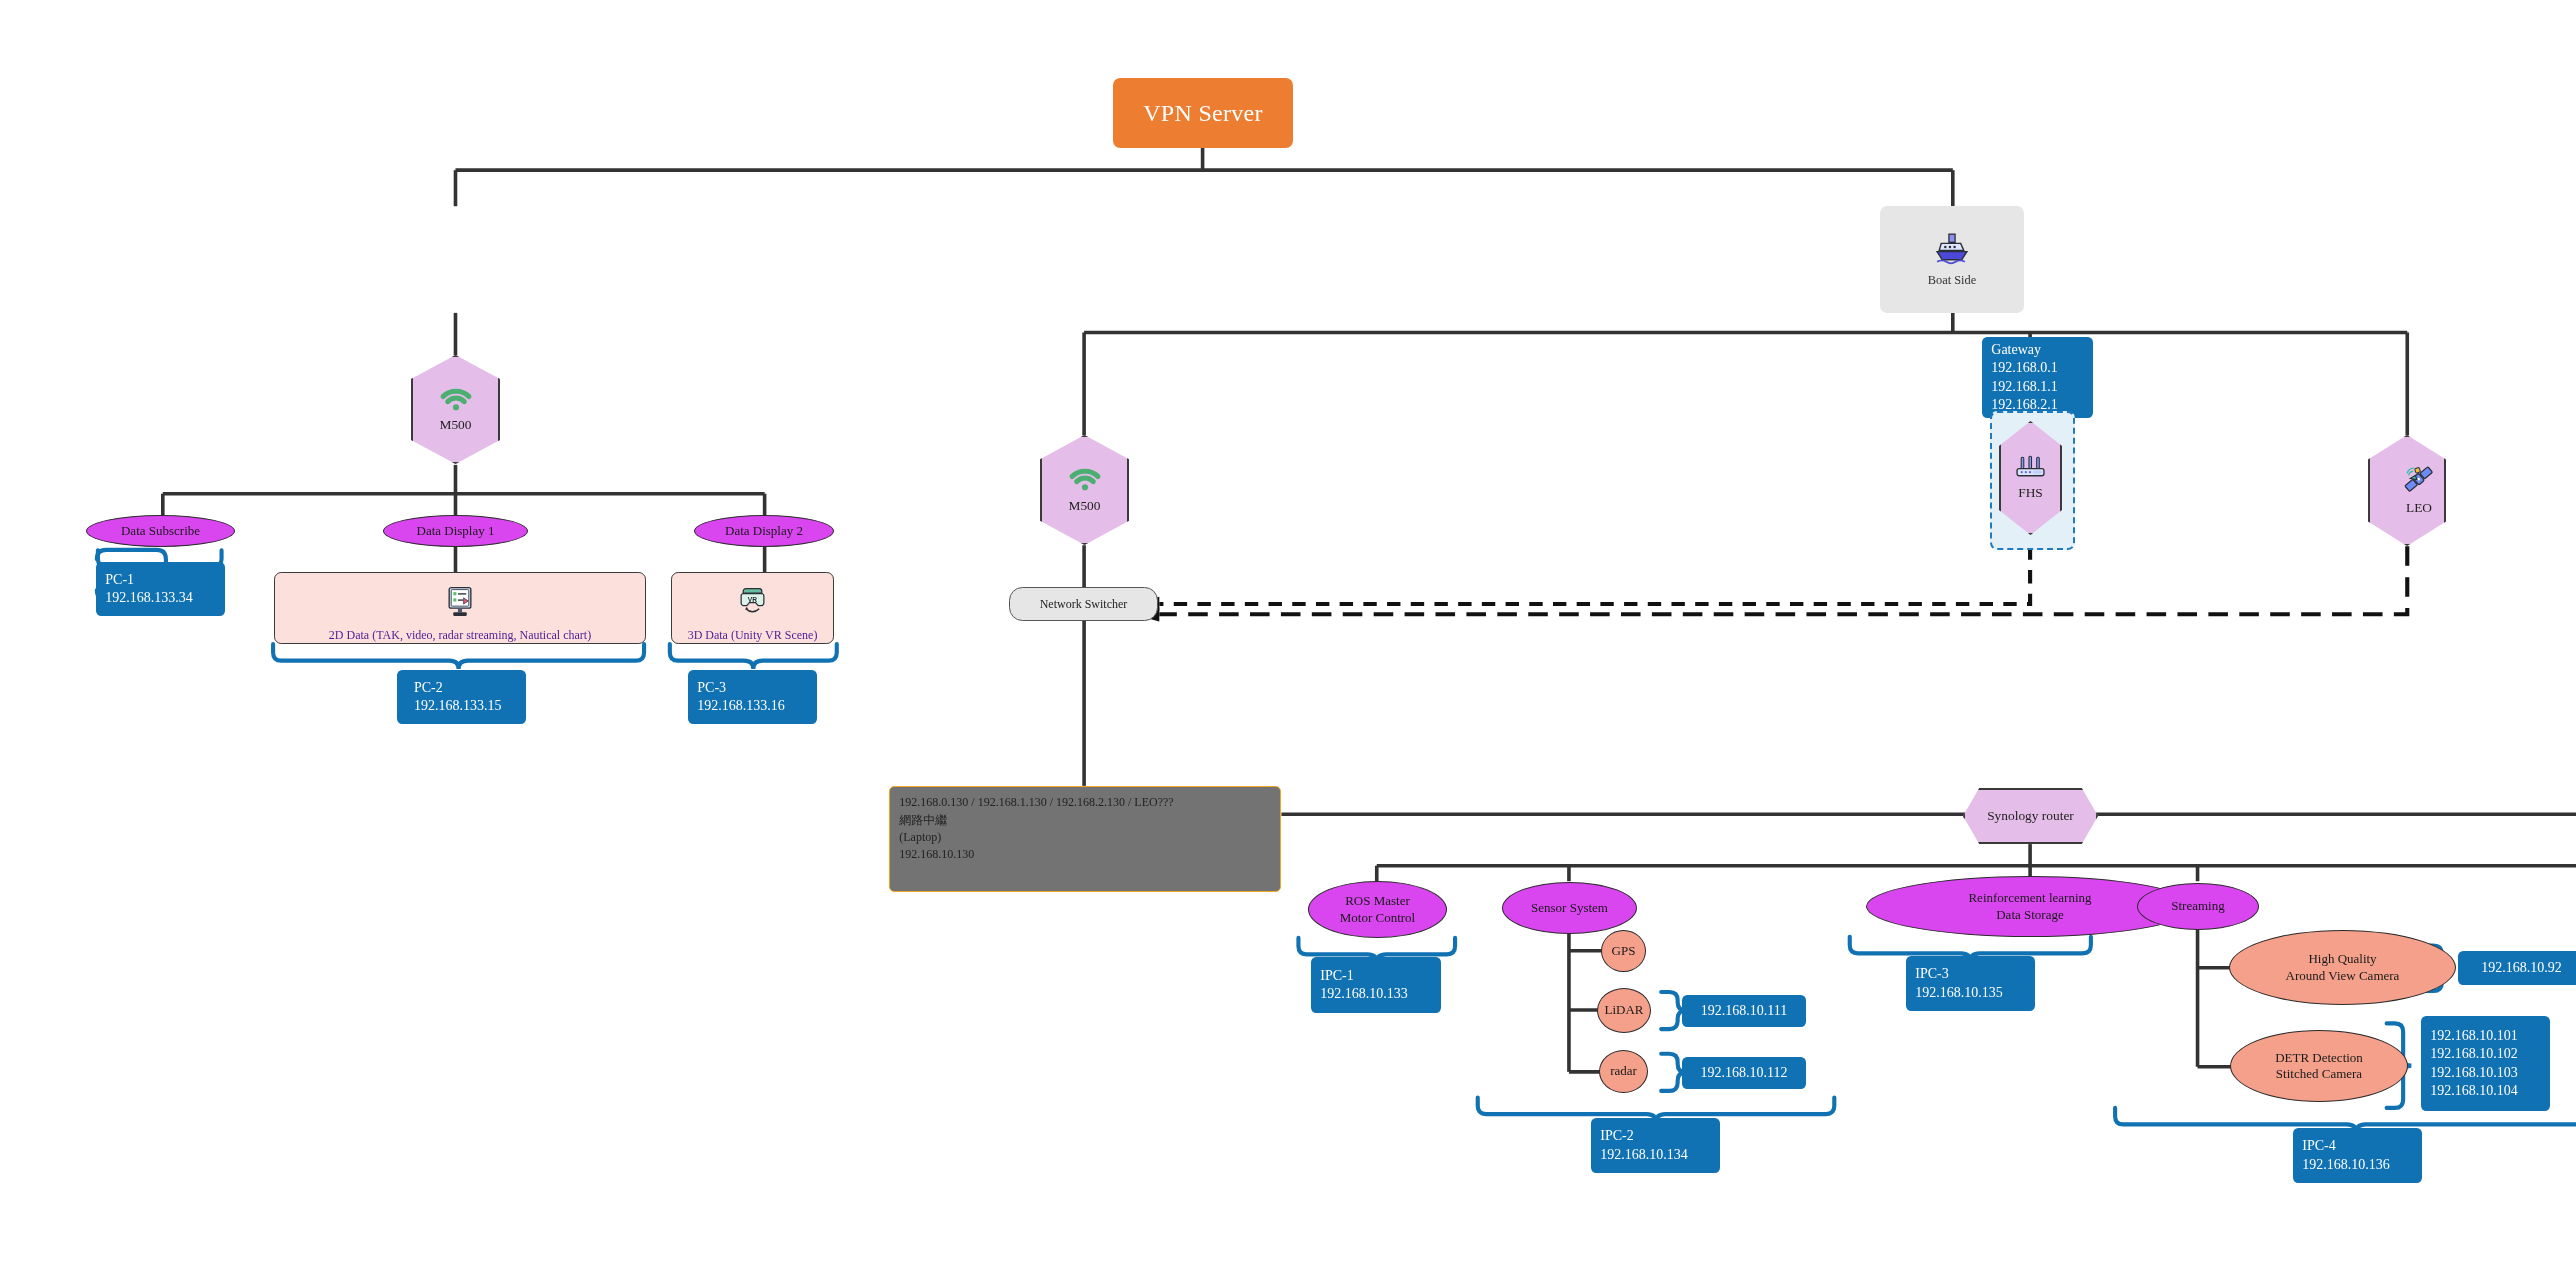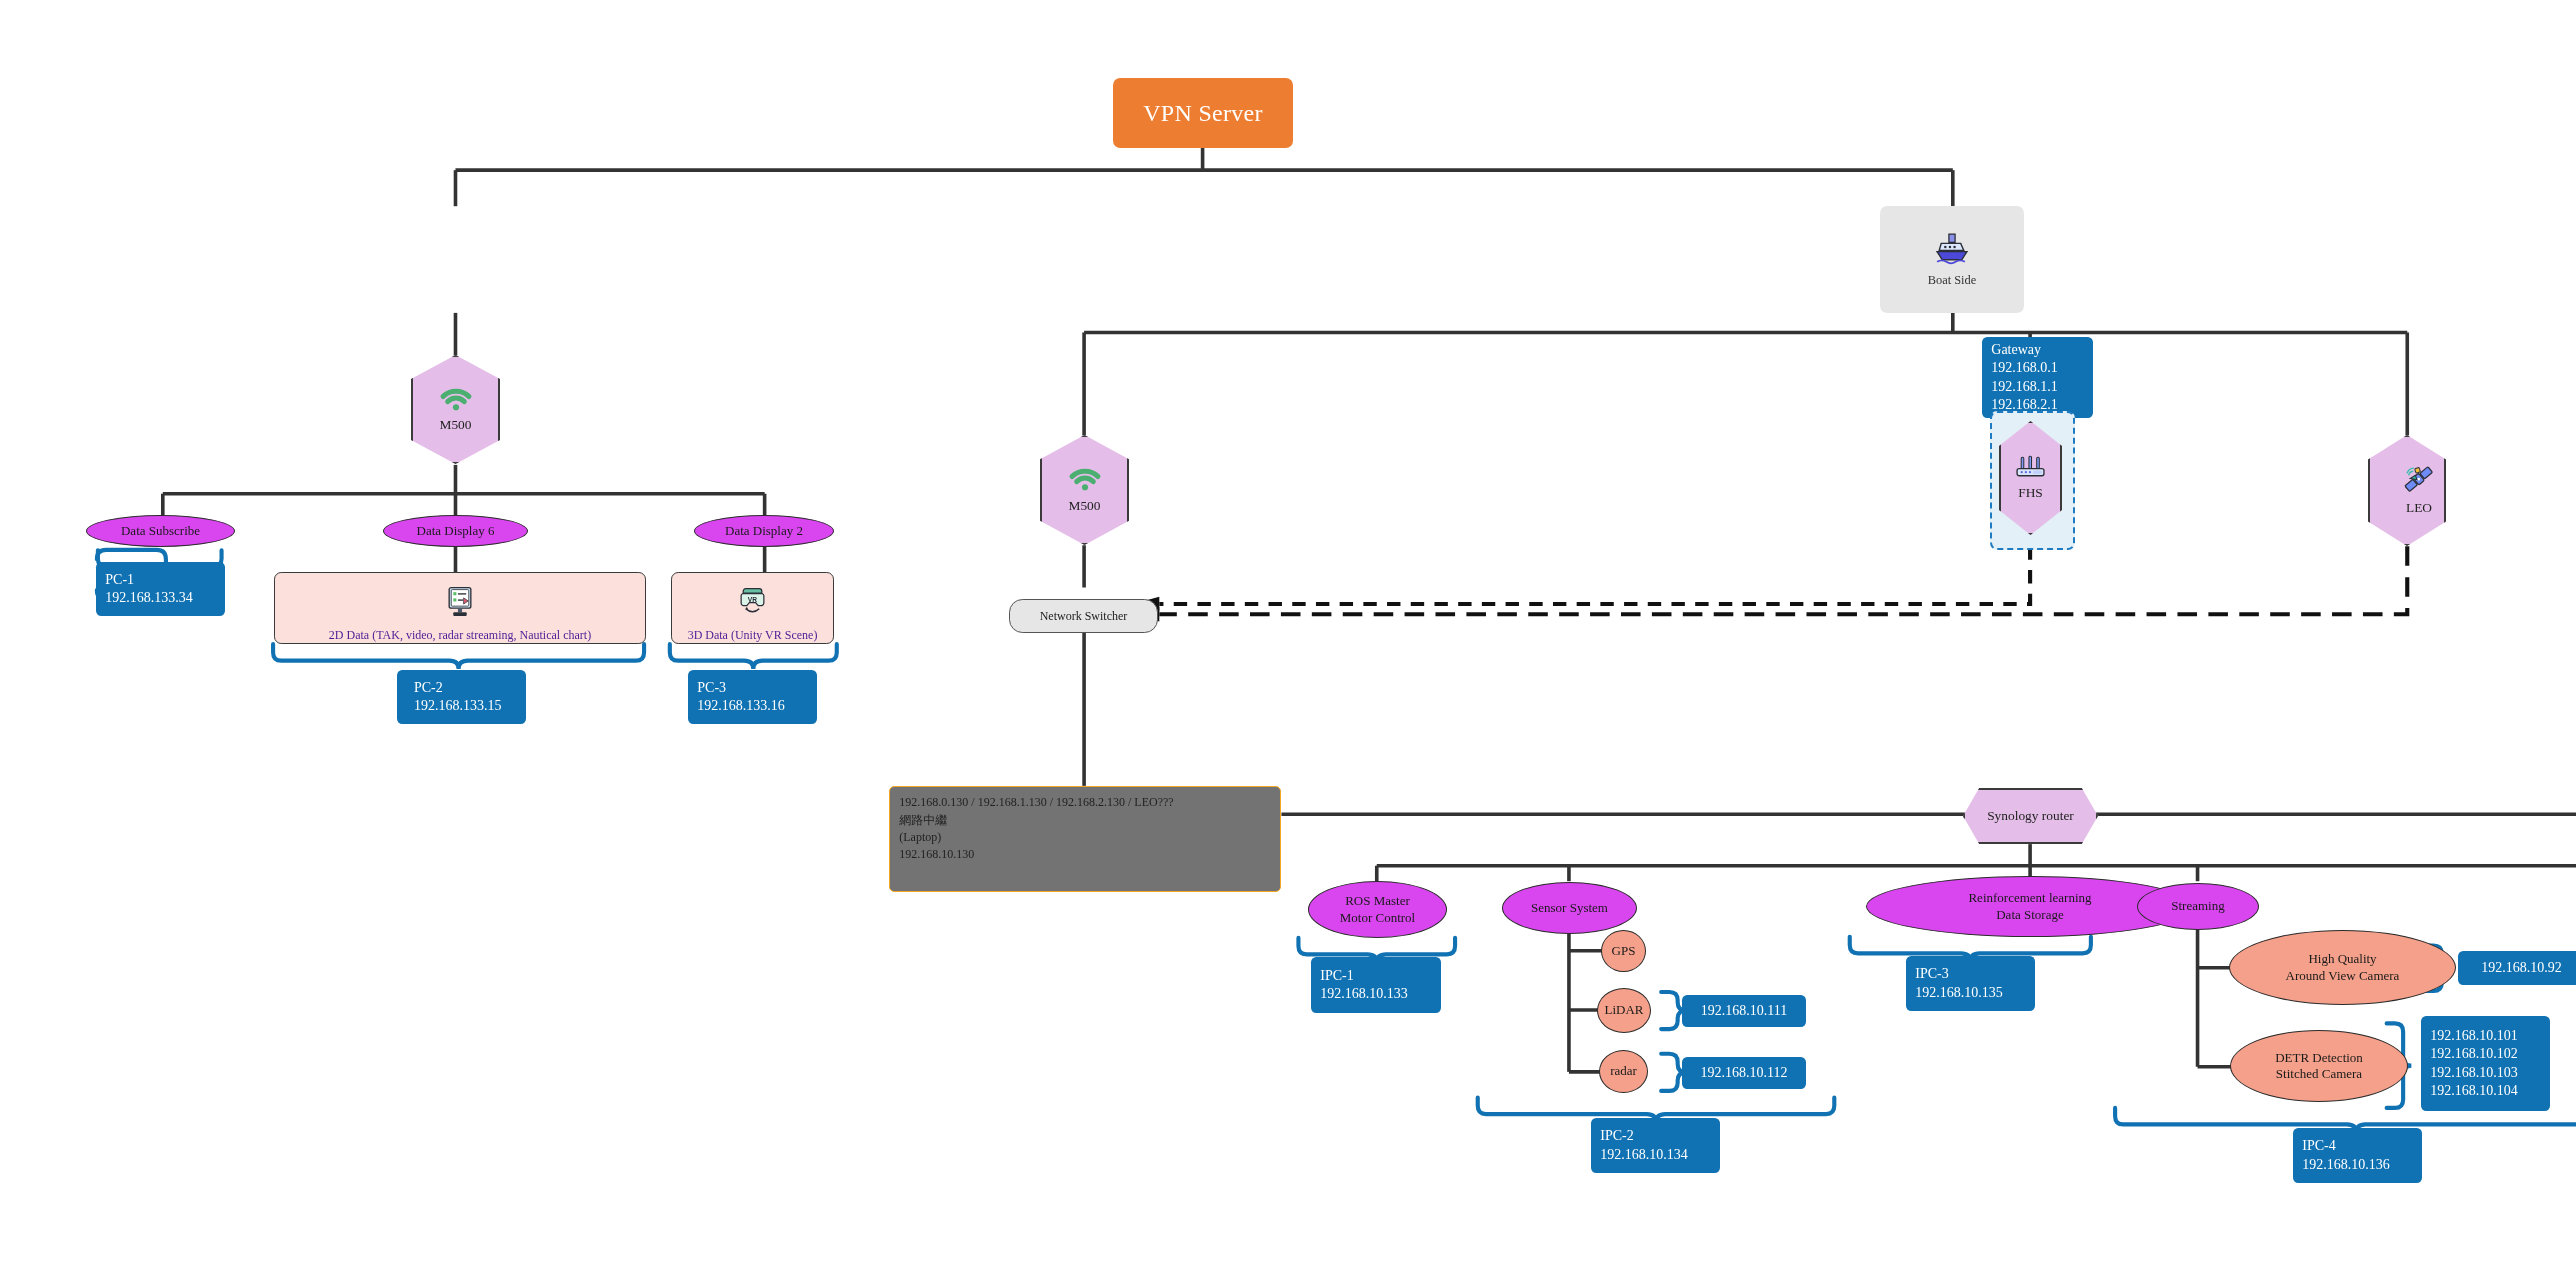--- a/index.html
+++ b/index.html
@@ -25,21 +25,21 @@
        clip-path:polygon(12% 0%,88% 0%,100% 50%,88% 100%,12% 100%,0% 50%);}
   .hex .cap,.hex-wide .cap{font-size:13.4px;color:#222;}
   .hex .glyph{margin-bottom:4.1px;}
 
   
   .ell{border:1.5px solid #2b2b2b;border-radius:50%;font-size:13px;color:#1a1a1a;line-height:1.25;}
   .ell-orange{background:#d946ef;}
   .ell-salmon{background:#F4A08A;}
 
   
-  .switcher{background:#E6E6E6;border:1.5px solid #555;border-radius:13.4px;font-size:12px;color:#222;margin-top:12px;}
+  .switcher{background:#E6E6E6;border:1.5px solid #555;border-radius:13.4px;font-size:12px;color:#222;}
 
   
   .ipbox{background:#1072B2;border-radius:5.2px;color:#fff;font-size:14px;
          align-items:flex-start;justify-content:center;padding:5.2px 9.3px;line-height:1.32;}
   .ipbox.center{align-items:center;}
 
   
   .pinkbox{background:#FBE0DC;border:1.5px solid #3a3a3a;border-radius:7.2px;
            justify-content:flex-start;padding-top:13.4px;}
   .pinkbox .glyph{margin-bottom:7.2px;}
@@ -266,21 +266,21 @@
   </div>
 
   <div class="node hex-wide" style="left:1963px;top:788px;width:135px;height:56px;">
     <span class="cap">Synology router</span>
   </div>
 
   <div class="node ell ell-orange" style="left:86px;top:515px;width:149px;height:32px;">
     <span>Data Subscribe</span>
   </div>
   <div class="node ell ell-orange" style="left:383px;top:515px;width:145px;height:32px;">
-    <span>Data Display 6</span>
+    <span>Data Display 1</span>
   </div>
   <div class="node ell ell-orange" style="left:694px;top:515px;width:140px;height:32px;">
     <span>Data Display 2</span>
   </div>
 
   <div class="node pinkbox" style="left:274px;top:572px;width:372px;height:72px;">
     <span class="glyph">
       <svg width="28" height="32" viewBox="0 0 54 62">
         <rect x="6" y="3" width="42" height="40" rx="4" fill="#CFE6F7" stroke="#2b2f38" stroke-width="2.6"></rect>
         <rect x="10" y="7" width="34" height="32" rx="2" fill="#fff" stroke="#2b2f38" stroke-width="1.6"></rect>

